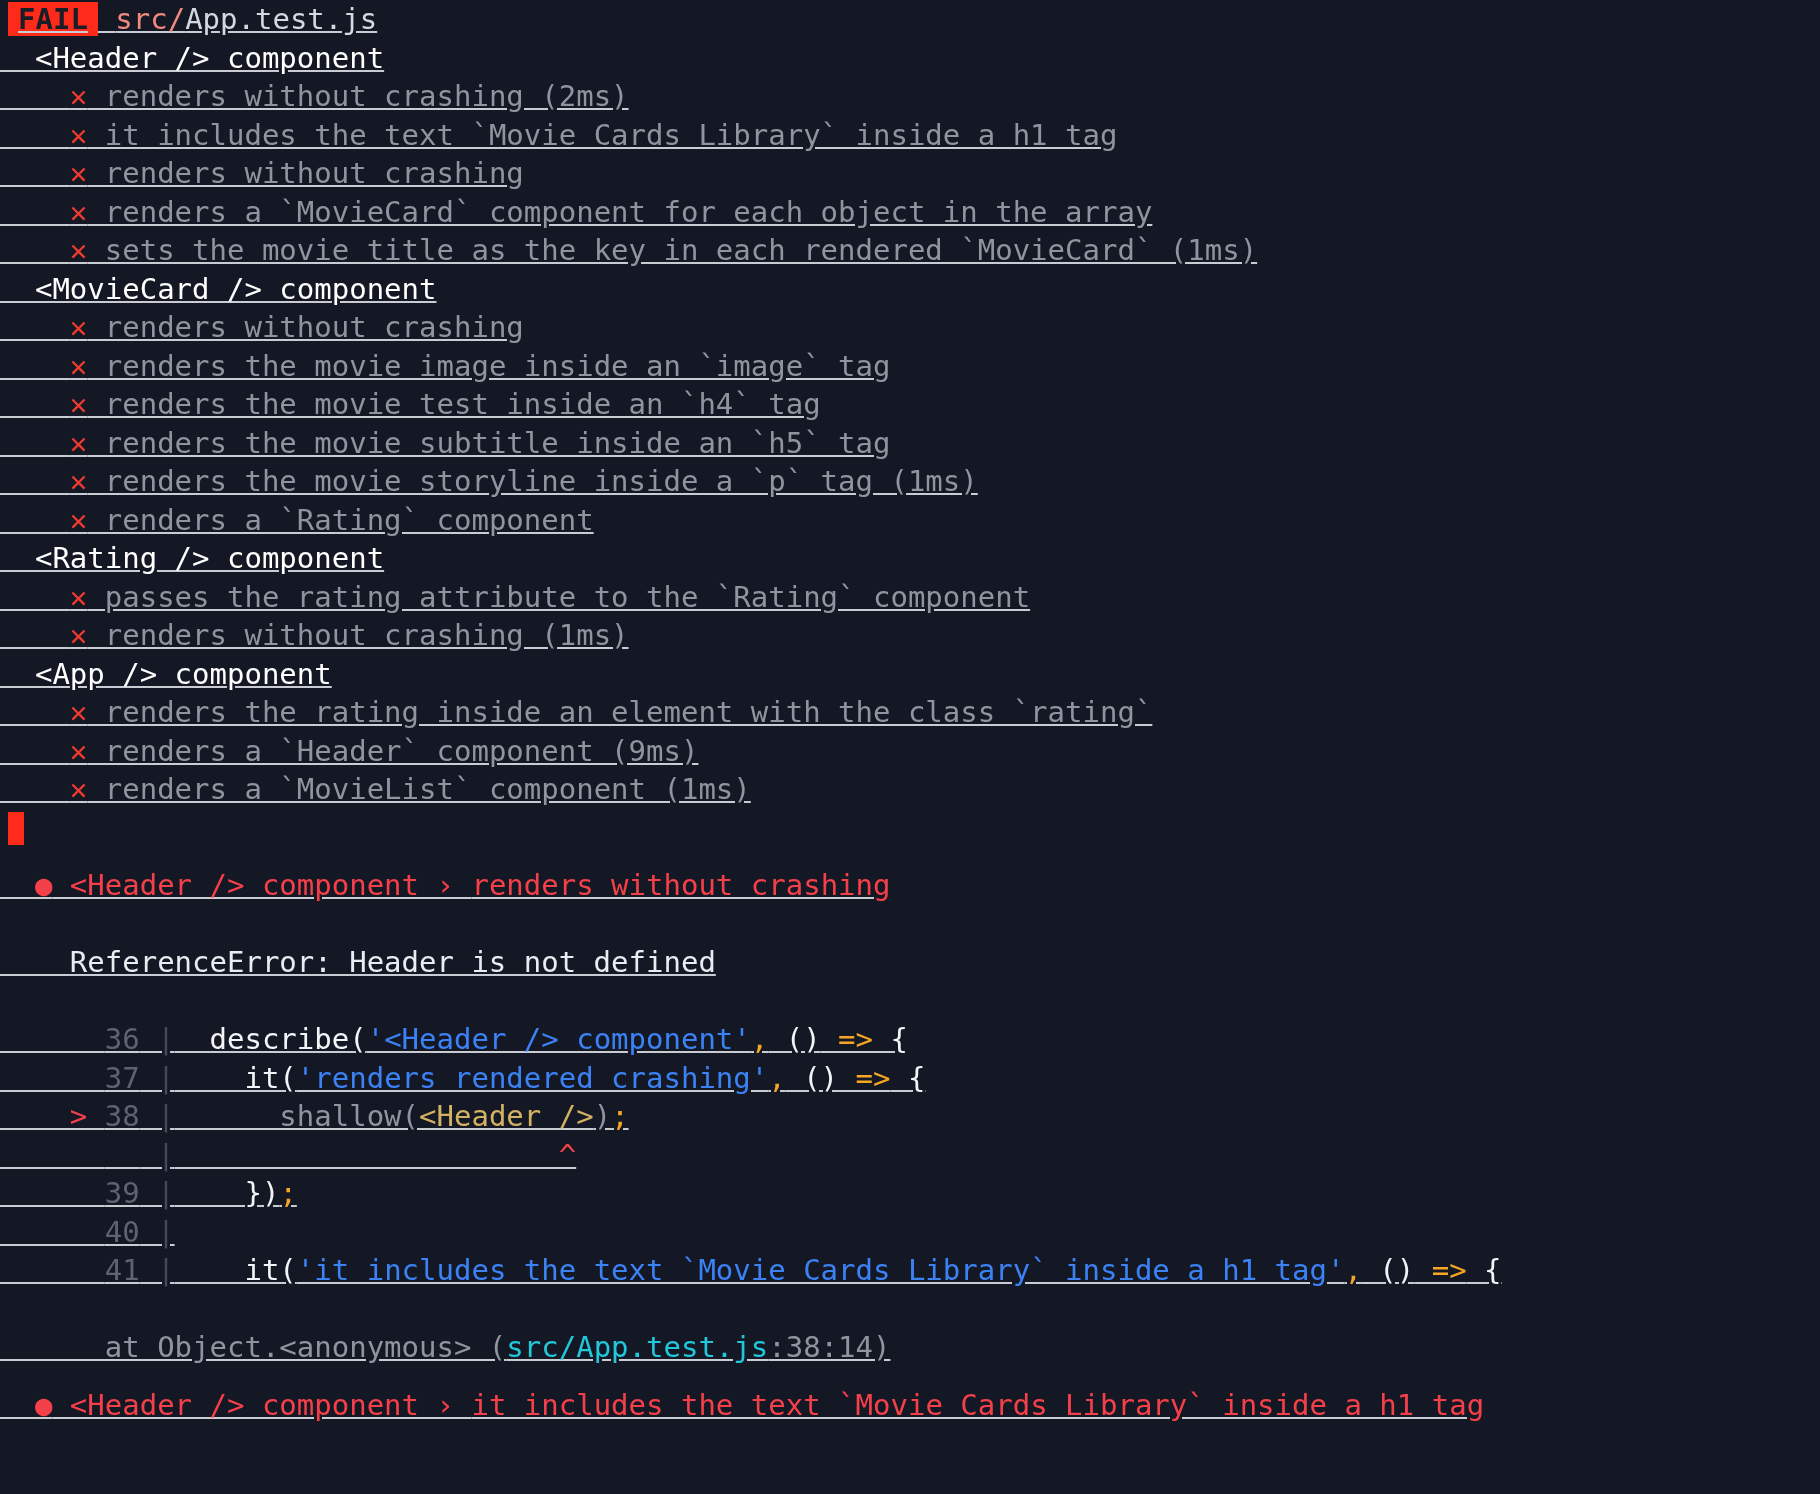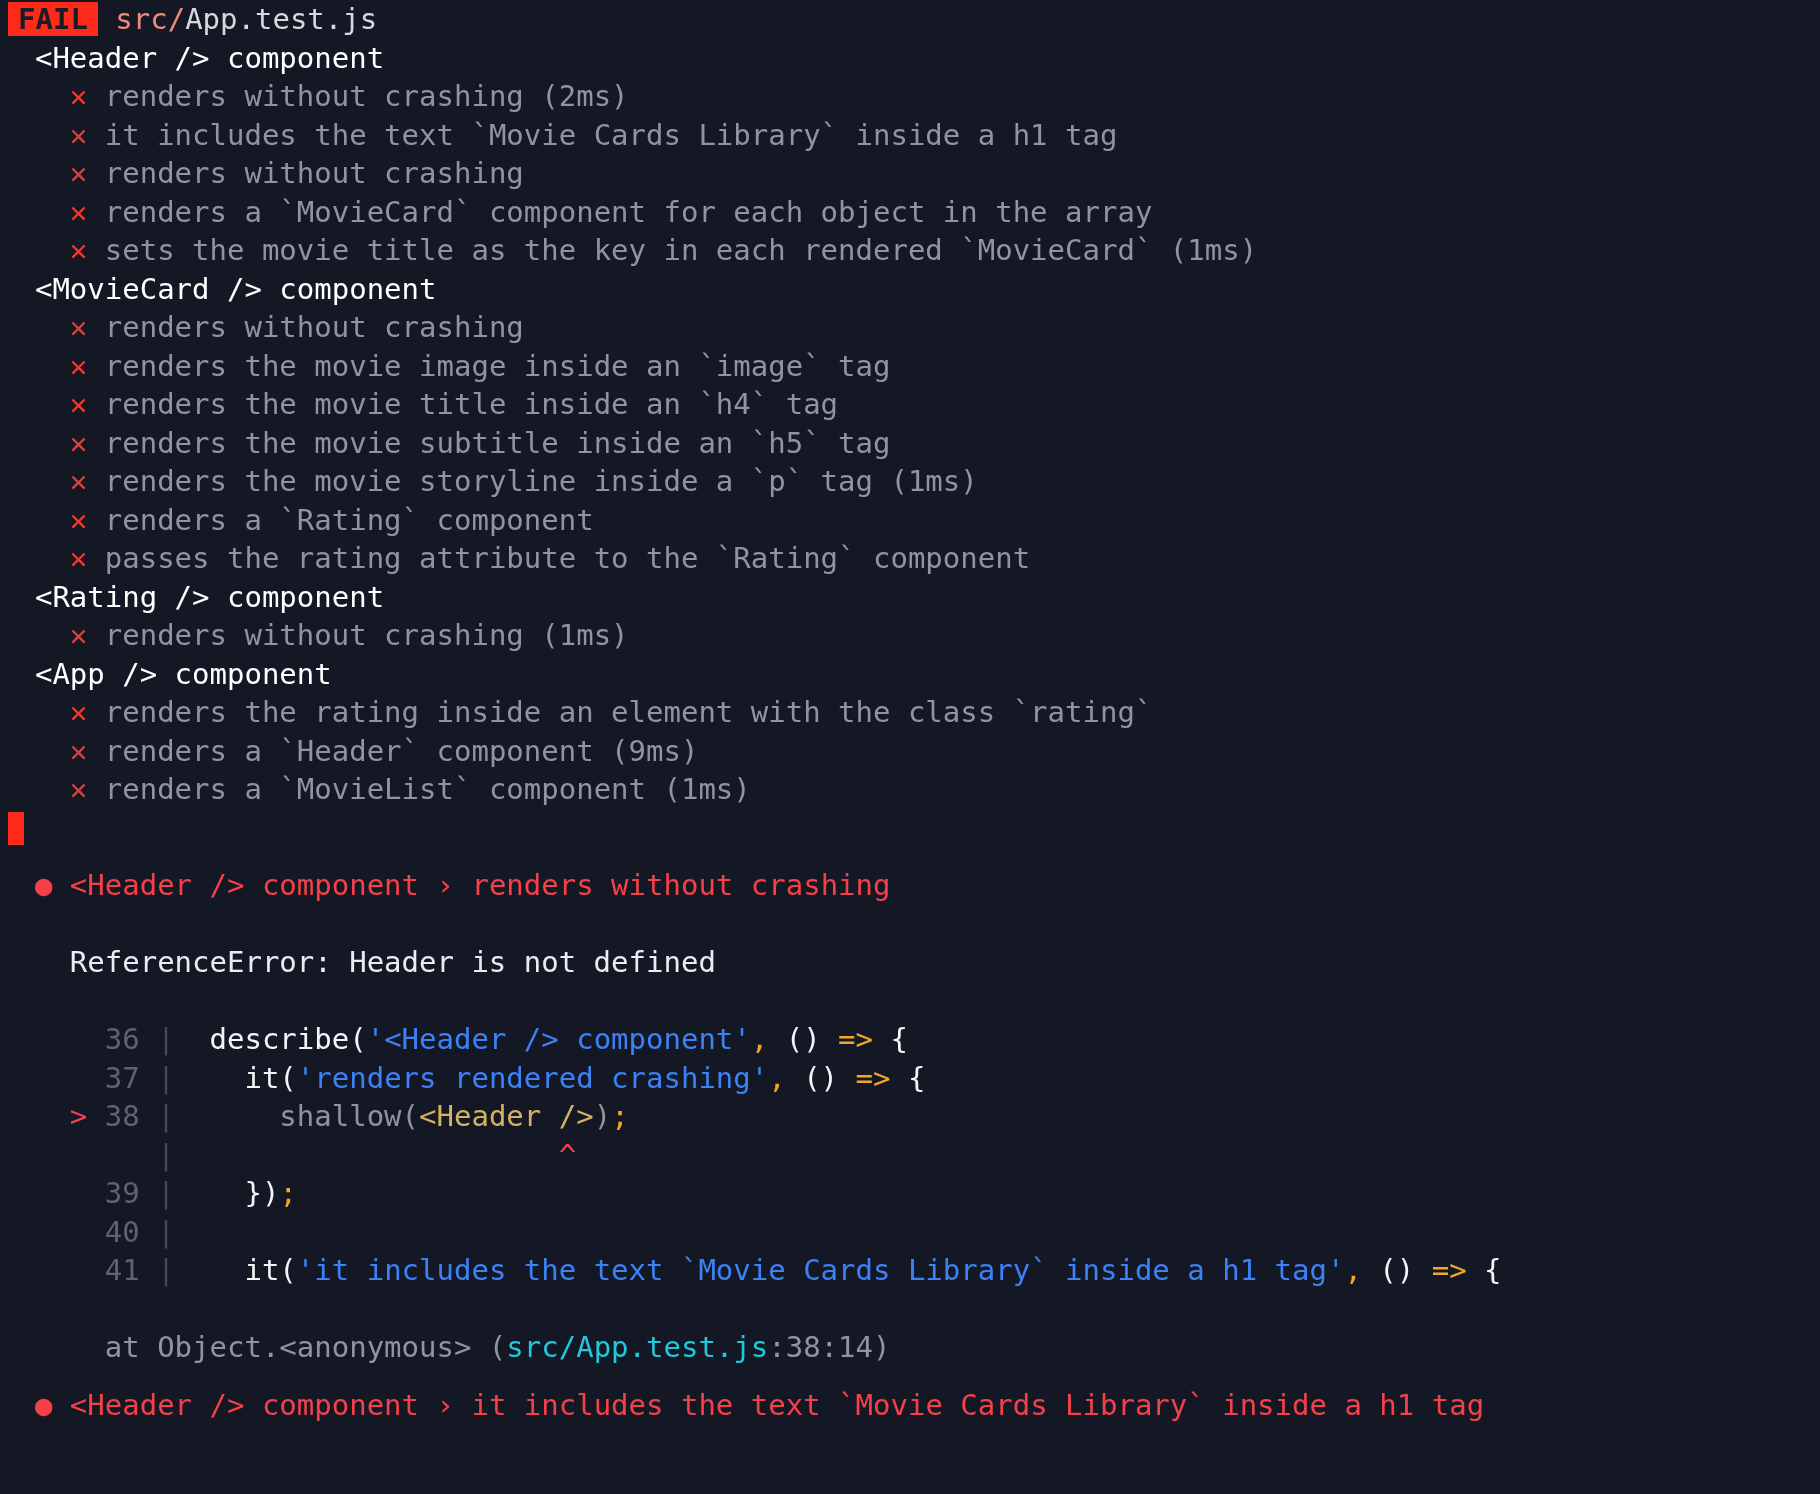--- a/index.html
+++ b/index.html
@@ -16,20 +16,21 @@
     line-height: 38.5px;
     color: #c9ccd3;
     -webkit-font-smoothing: antialiased;
   }
   .terminal {
     position: relative;
     width: 1552px;
     height: 1494px;
     padding: 0;
     box-sizing: border-box;
+    text-decoration: underline;
   }
   .line {
     white-space: pre;
     height: 38.5px;
     display: block;
   }
   
   .c-fail-badge {
     background: #ff2b1a;
     color: #1a1d28;
@@ -76,26 +77,26 @@
   <div id="suite-list">
       <div class="line"><span class="c-suite">  &lt;Header /&gt; component</span></div>
       <div class="line"><span>    </span><span class="c-cross">✕</span><span class="c-test"> renders without crashing (2ms)</span></div>
       <div class="line"><span>    </span><span class="c-cross">✕</span><span class="c-test"> it includes the text `Movie Cards Library` inside a h1 tag</span></div>
       <div class="line"><span>    </span><span class="c-cross">✕</span><span class="c-test"> renders without crashing</span></div>
       <div class="line"><span>    </span><span class="c-cross">✕</span><span class="c-test"> renders a `MovieCard` component for each object in the array</span></div>
       <div class="line"><span>    </span><span class="c-cross">✕</span><span class="c-test"> sets the movie title as the key in each rendered `MovieCard` (1ms)</span></div>
       <div class="line"><span class="c-suite">  &lt;MovieCard /&gt; component</span></div>
       <div class="line"><span>    </span><span class="c-cross">✕</span><span class="c-test"> renders without crashing</span></div>
       <div class="line"><span>    </span><span class="c-cross">✕</span><span class="c-test"> renders the movie image inside an `image` tag</span></div>
-      <div class="line"><span>    </span><span class="c-cross">✕</span><span class="c-test"> renders the movie title inside an `h4` tag</span></div>
+      <div class="line"><span>    </span><span class="c-cross">✕</span><span class="c-test"> renders the movie test inside an `h4` tag</span></div>
       <div class="line"><span>    </span><span class="c-cross">✕</span><span class="c-test"> renders the movie subtitle inside an `h5` tag</span></div>
       <div class="line"><span>    </span><span class="c-cross">✕</span><span class="c-test"> renders the movie storyline inside a `p` tag (1ms)</span></div>
       <div class="line"><span>    </span><span class="c-cross">✕</span><span class="c-test"> renders a `Rating` component</span></div>
+      <div class="line"><span class="c-suite">  &lt;Rating /&gt; component</span></div>
       <div class="line"><span>    </span><span class="c-cross">✕</span><span class="c-test"> passes the rating attribute to the `Rating` component</span></div>
-      <div class="line"><span class="c-suite">  &lt;Rating /&gt; component</span></div>
       <div class="line"><span>    </span><span class="c-cross">✕</span><span class="c-test"> renders without crashing (1ms)</span></div>
       <div class="line"><span class="c-suite">  &lt;App /&gt; component</span></div>
       <div class="line"><span>    </span><span class="c-cross">✕</span><span class="c-test"> renders the rating inside an element with the class `rating`</span></div>
       <div class="line"><span>    </span><span class="c-cross">✕</span><span class="c-test"> renders a `Header` component (9ms)</span></div>
       <div class="line"><span>    </span><span class="c-cross">✕</span><span class="c-test"> renders a `MovieList` component (1ms)</span></div>
     </div>
 
   <div class="line"><span class="pad-left-8"></span><span class="cursor-block"></span></div>
 
   <div id="failure-details">

